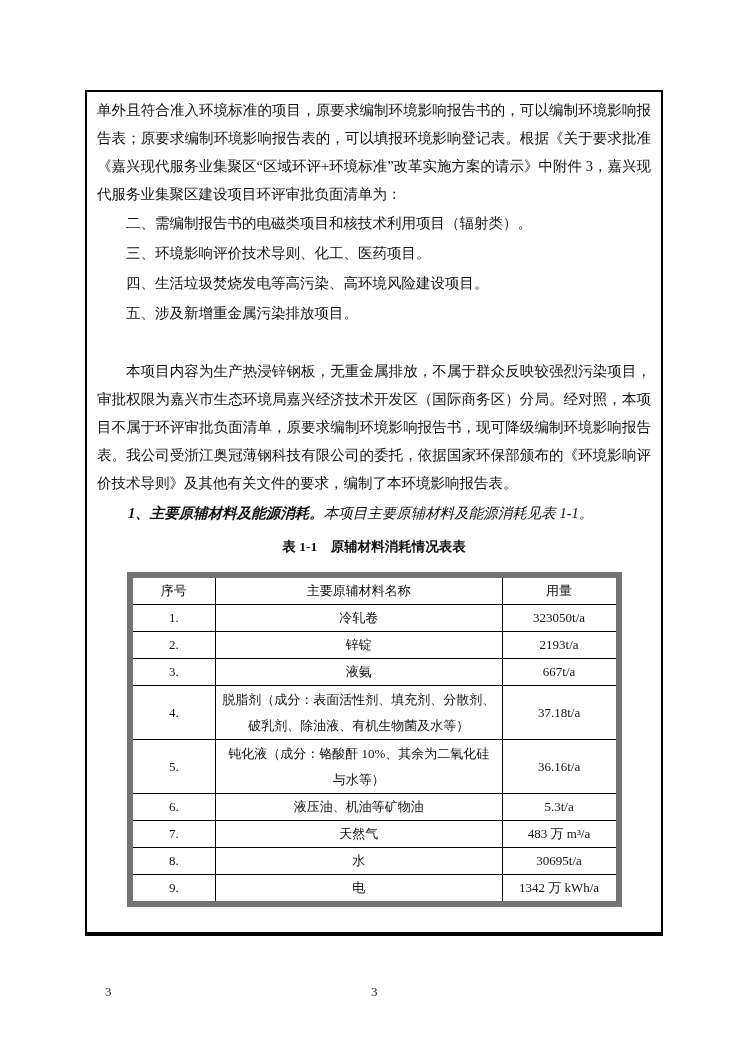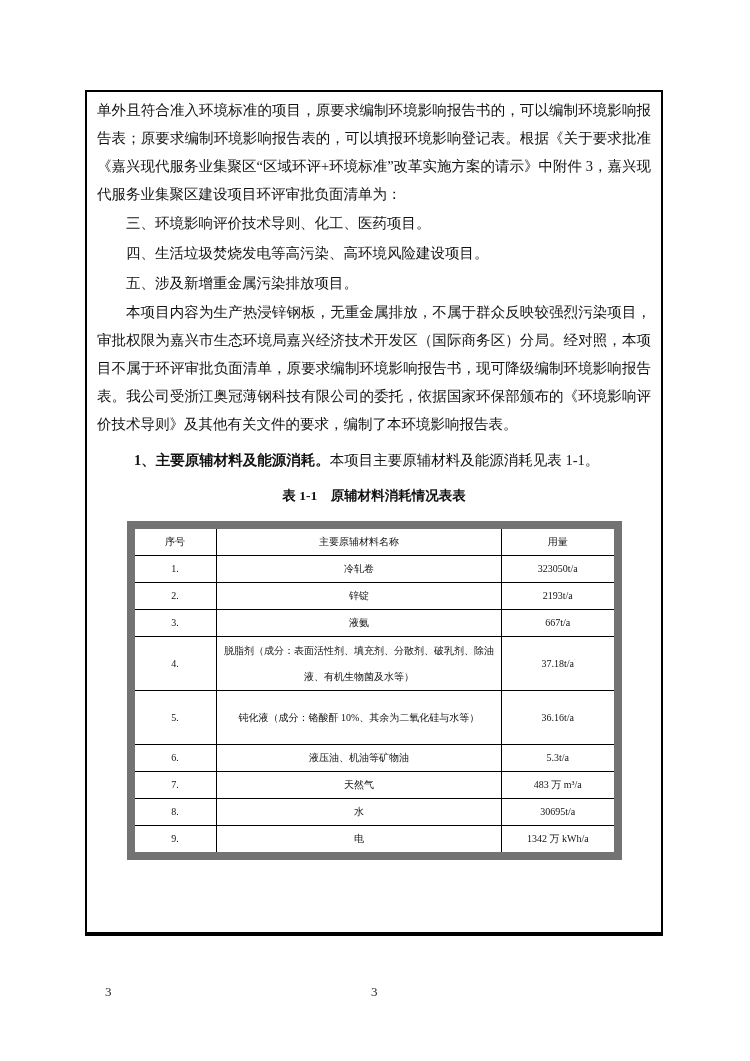--- a/index.html
+++ b/index.html
@@ -20,54 +20,55 @@
     border-bottom-width:4px;
     padding:4px 10px 0 10px;
     overflow:hidden;
   }
   .para{
     font-size:14.5px;
     line-height:28px;
     text-align:justify;
     margin:0;
   }
-  .indent{text-indent:2em;}
+  .indent{text-indent:2em;margin-top:29px;}
   .list-item{
     font-size:14.5px;
     line-height:30px;
     text-indent:2em;
     text-align:justify;
     margin:0;
   }
   .section-heading{
     font-size:15px;
     font-weight:bold;
     line-height:29px;
     margin:3px 0 0 0;
   }
   .lead{
     font-size:14.5px;
     line-height:29px;
     text-indent:2em;
-    margin:8px;
+    margin:2px;
+    font-style:italic;
   }
   .lead .bold{font-weight:bold;}
   .table-caption{
     text-align:center;
     font-weight:bold;
     font-size:13.5px;
     line-height:26px;
     margin:6px;
   }
   table.materials{
     width:495px;
     margin:12px auto;
     border-collapse:collapse;
-    border:8px solid #737373;
-    font-size:10px;
+    border:6px solid #737373;
+    font-size:13px;
   }
   table.materials th,table.materials td{
     border:1px solid #000;
     text-align:center;
     vertical-align:middle;
     padding:0 6px;
     font-weight:normal;
     line-height:26px;
   }
   table.materials .col-no{width:17.6%;}
@@ -87,20 +88,21 @@
 </style>
 </head>
 <body>
 
 <div class="page">
 
   <div class="content-box">
 
     <p class="para">单外且符合准入环境标准的项目，原要求编制环境影响报告书的，可以编制环境影响报告表；原要求编制环境影响报告表的，可以填报环境影响登记表。根据《关于要求批准《嘉兴现代服务业集聚区“区域环评+环境标准”改革实施方案的请示》中附件 3，嘉兴现代服务业集聚区建设项目环评审批负面清单为：</p>
 
+    <p class="list-item">二、需编制报告书的电磁类项目和核技术利用项目（辐射类）。</p>
     <p class="list-item">三、环境影响评价技术导则、化工、医药项目。</p>
     <p class="list-item">四、生活垃圾焚烧发电等高污染、高环境风险建设项目。</p>
     <p class="list-item">五、涉及新增重金属污染排放项目。</p>
 
     <p class="para indent">本项目内容为生产热浸锌钢板，无重金属排放，不属于群众反映较强烈污染项目，审批权限为嘉兴市生态环境局嘉兴经济技术开发区（国际商务区）分局。经对照，本项目不属于环评审批负面清单，原要求编制环境影响报告书，现可降级编制环境影响报告表。我公司受浙江奥冠薄钢科技有限公司的委托，依据国家环保部颁布的《环境影响评价技术导则》及其他有关文件的要求，编制了本环境影响报告表。</p>
 
 
     <p class="lead"><span class="bold">1、主要原辅材料及能源消耗。</span><span>本项目主要原辅材料及能源消耗见表 1-1。</span></p>
 
     <p class="table-caption">表 1-1　原辅材料消耗情况表表</p>

